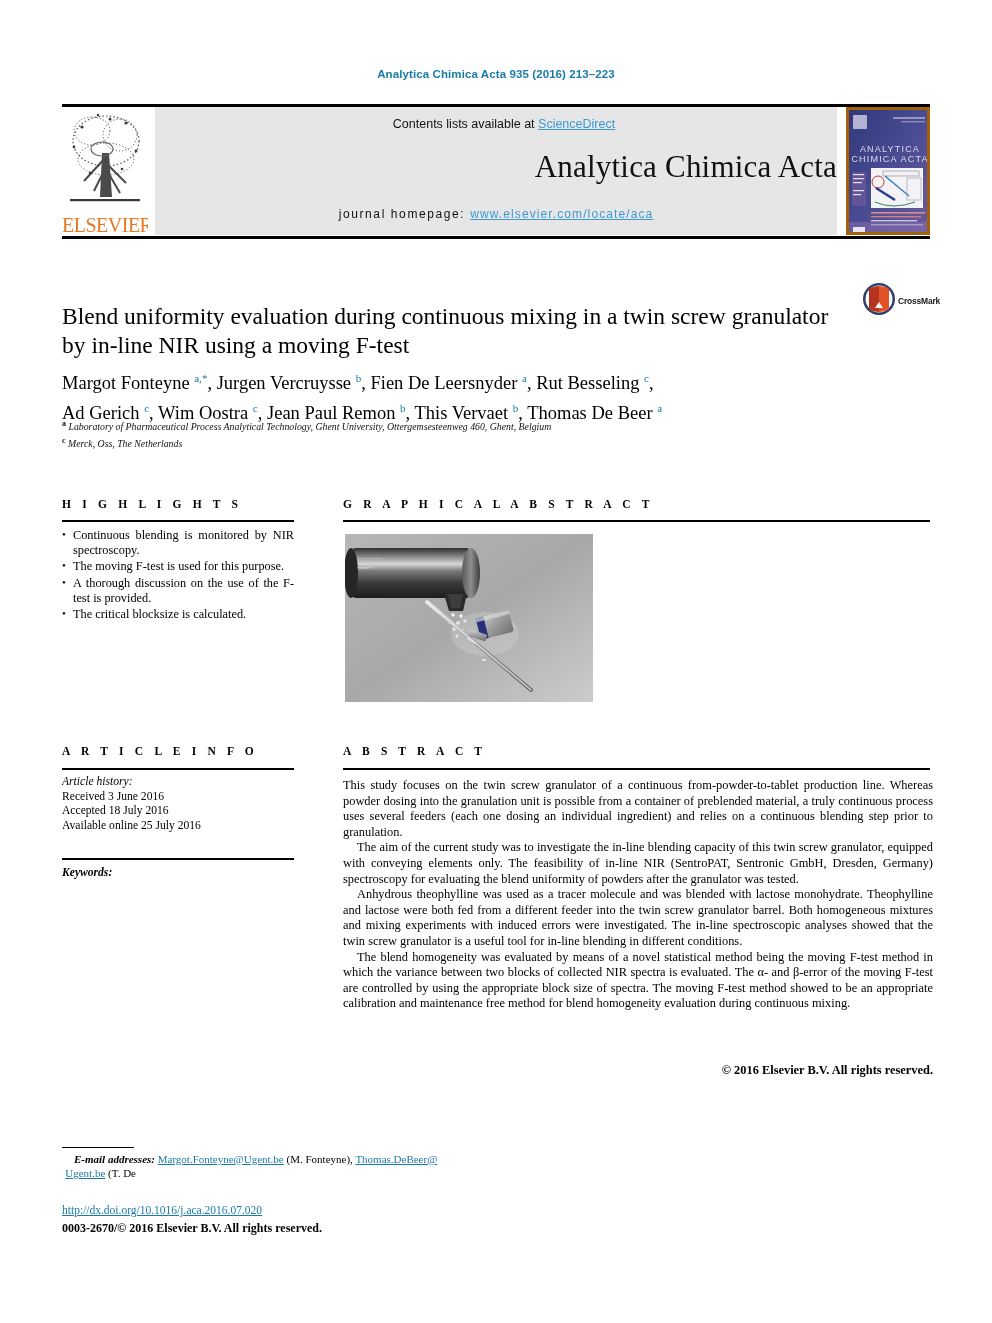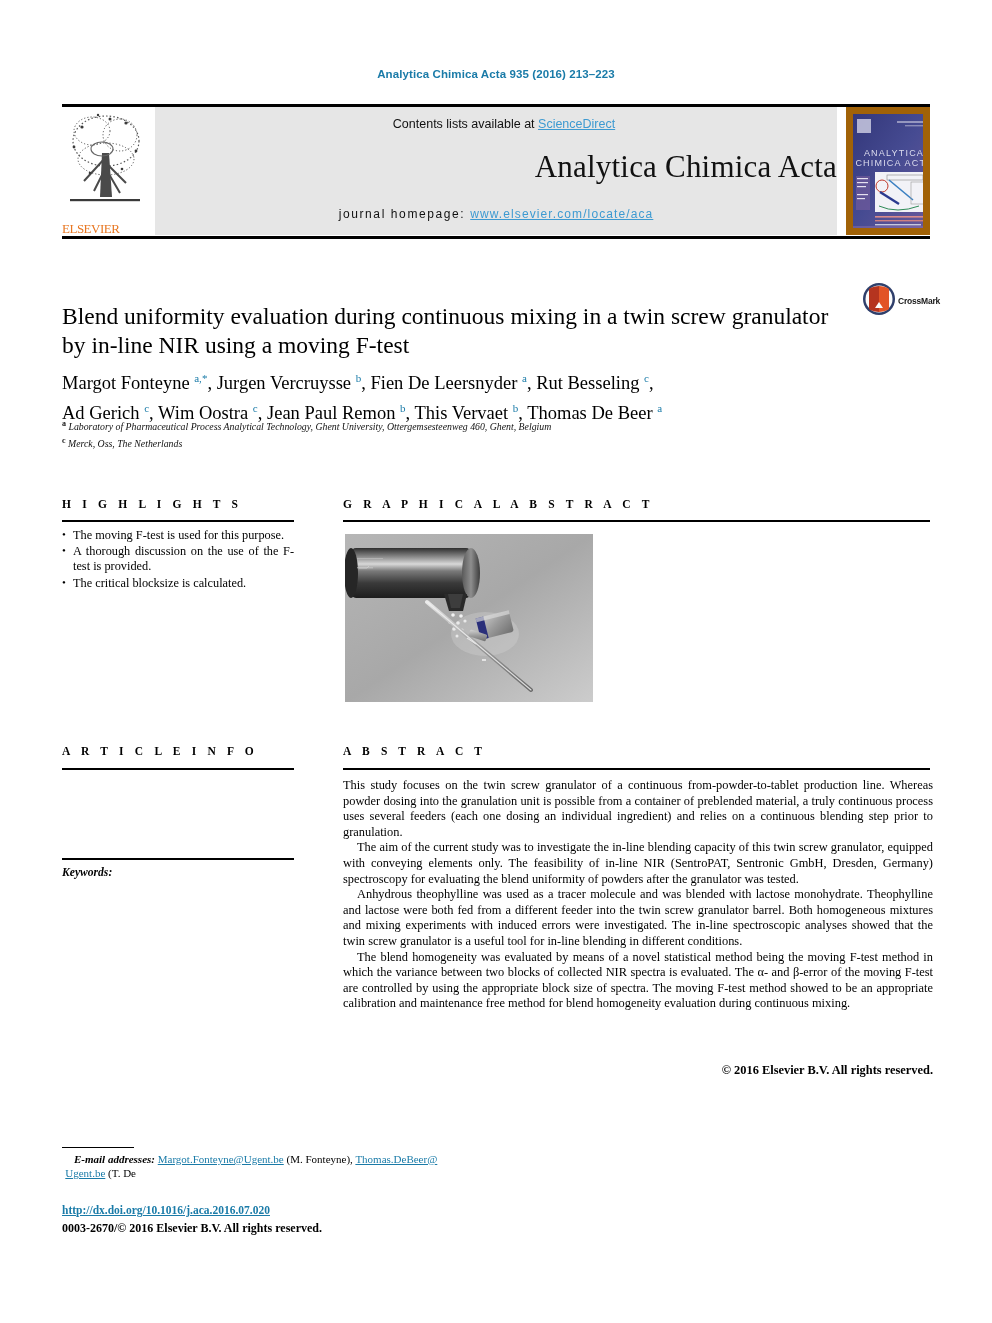--- a/index.html
+++ b/index.html
@@ -35,21 +35,21 @@
 
   .logo-box {
     position: absolute; left: 62px; top: 107px;
     width: 86px; height: 128px;
     overflow: hidden;
   }
   .tree-svg { display:block; }
   .elsevier-word {
     position: absolute; left: 0; bottom: -2px; width: 86px;
     font-family: "Liberation Serif", serif;
-    font-size: 13px; letter-spacing: -.5px;
+    font-size: 20px; letter-spacing: -.5px;
     color: #e87722; font-weight: normal;
     text-align: left;
   }
 
   .contents-band {
     position: absolute; left: 155px; top: 107px;
     width: 682px; height: 128px;
     background: #e6e6e6;
   }
   .contents-line {
@@ -71,21 +71,21 @@
     font-family: "Liberation Sans", sans-serif;
     font-size: 12px; color: #111;
     letter-spacing: 1.1px;
   }
   .homepage-line .lbl { letter-spacing: 1.6px; }
   .hp-link { color: #3d9ad1; letter-spacing: 1.1px; }
 
   .cover-thumb {
     position: absolute; left: 846px; top: 107px;
     width: 84px; height: 128px;
-    border: 7px solid #a16207;
+    border: 3px solid #a16207;
     overflow: hidden;
     background: #2a2f6b;
   }
 
   
   .title {
     position: absolute; left: 62px; top: 286px; width: 770px;
     font-family: "Liberation Serif", serif;
     font-size: 23.5px; line-height: 29px; font-weight: normal;
     color: #000;
@@ -198,21 +198,21 @@
     font-family: "Liberation Serif", serif;
     font-size: 11px; line-height: 14.5px;
   }
   .footnote .star { font-size: 10px; }
   .fn-em { font-style: italic; font-weight: bold; }
   .mail-link { color: #1a7ba8; }
 
   .doi-line {
     position: absolute; left: 62px; top: 1204px;
     font-family: "Liberation Serif", serif;
-    font-size: 11.5px; color: #1a7ba8; font-weight: bold;
+    font-size: 11.5px; color: #1a7ba8; font-weight: normal;
   }
   .issn-line {
     position: absolute; left: 62px; top: 1221px;
     font-family: "Liberation Serif", serif;
     font-size: 12px; font-weight: bold; color: #000; text-align: center;
   }
 </style>
 </head>
 <body>
 
@@ -315,20 +315,21 @@
 
   <div class="affiliations" id="affiliation-list">
       <div><span class="sup">a</span><span> Laboratory of Pharmaceutical Process Analytical Technology, Ghent University, Ottergemsesteenweg 460, Ghent, Belgium</span></div>
       <div><span class="sup">c</span><span> Merck, Oss, The Netherlands</span></div>
     </div>
 
   <div class="sec-head" id="hl-head">H I G H L I G H T S</div>
   <div class="med-rule" id="hl-rule"></div>
   <div class="highlights">
     <ul id="highlights-list">
+        <li>Continuous blending is monitored by NIR spectroscopy.</li>
         <li>The moving F-test is used for this purpose.</li>
         <li>A thorough discussion on the use of the F-test is provided.</li>
         <li>The critical blocksize is calculated.</li>
       </ul>
   </div>
 
   <div class="sec-head" id="ga-head">G R A P H I C A L   A B S T R A C T</div>
   <div class="med-rule" id="ga-rule"></div>
   <div class="ga-image">
     <svg width="248" height="168" viewBox="0 0 248 168">
@@ -398,20 +399,28 @@
 
       <rect x="124" y="98" width="18" height="7" rx="1.5" fill="url(#probe)" transform="rotate(18 133 101)"></rect>
       <path d="M122 104 L131 110" stroke="#e6e6e6" stroke-width="1.2"></path>
 
       <rect x="137" y="125" width="4" height="2" fill="#efefef" opacity=".8"></rect>
     </svg>
   </div>
 
   <div class="sec-head" id="ai-head">A R T I C L E   I N F O</div>
   <div class="med-rule" id="ai-rule"></div>
+  <div class="history">
+    <div class="hd">Article history:</div>
+    <div id="history-list">
+        <div>Received 3 June 2016</div>
+        <div>Accepted 18 July 2016</div>
+        <div>Available online 25 July 2016</div>
+      </div>
+  </div>
   <div class="med-rule" id="kw-rule"></div>
   <div class="keywords">
     <div class="hd">Keywords:</div>
   </div>
 
   <div class="sec-head" id="ab-head">A B S T R A C T</div>
   <div class="med-rule" id="ab-rule"></div>
   <div class="abstract" id="abstract-body">
       <p>This study focuses on the twin screw granulator of a continuous from-powder-to-tablet production line. Whereas powder dosing into the granulation unit is possible from a container of preblended material, a truly continuous process uses several feeders (each one dosing an individual ingredient) and relies on a continuous blending step prior to granulation.</p>
       <p class="ind">The aim of the current study was to investigate the in-line blending capacity of this twin screw granulator, equipped with conveying elements only. The feasibility of in-line NIR (SentroPAT, Sentronic GmbH, Dresden, Germany) spectroscopy for evaluating the blend uniformity of powders after the granulator was tested.</p>

